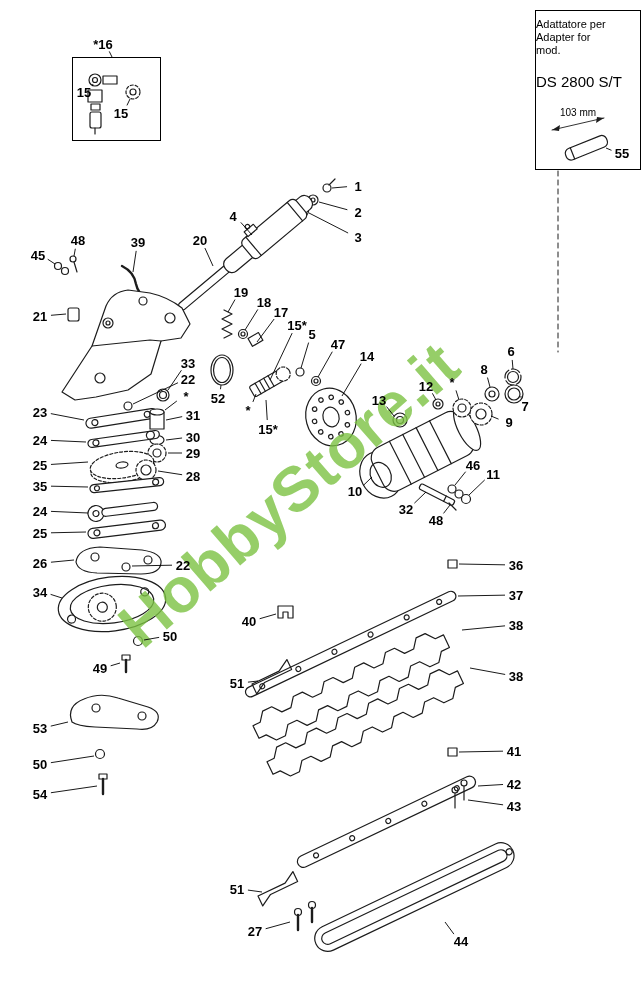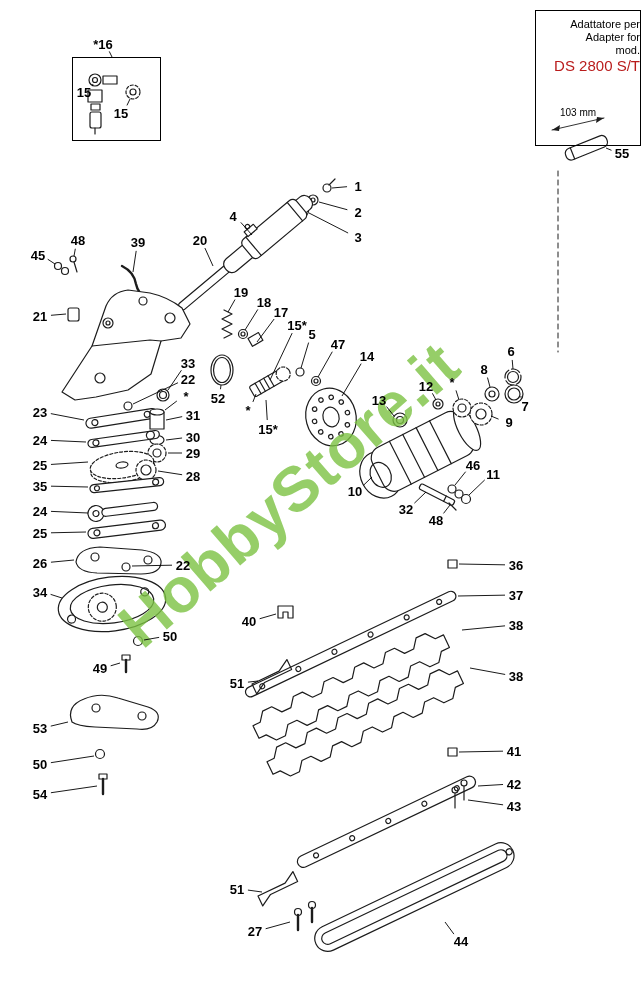--- a/index.html
+++ b/index.html
@@ -16,24 +16,24 @@
   #art .snap{stroke-dasharray:9 3}
   #art .dash{stroke-dasharray:5 4;stroke-width:1}
   #art .thick{stroke-width:2.4}
   #art .thin{stroke-width:0.9}
   #labelsvg .leader{stroke:#000;stroke-width:0.9}
   #labelsvg .plabel{font:bold 13px "Liberation Sans",sans-serif;fill:#000;text-anchor:middle}
   .watermark{position:absolute;left:128px;top:598px;font-weight:bold;font-size:63px;letter-spacing:1px;
     color:#7cc243;opacity:.8;transform:rotate(-41deg);transform-origin:0 50%;
     white-space:nowrap;z-index:2;pointer-events:none;font-family:"Liberation Sans",sans-serif}
   .inset-box{position:absolute;left:72px;top:57px;width:89px;height:84px;border:1.3px solid #000;z-index:4;background:transparent}
-  .adapter-box{position:absolute;left:535px;top:10px;width:106px;height:136px;border:1.5px solid #000;z-index:4;background:transparent;text-align:right}
+  .adapter-box{position:absolute;left:535px;top:10px;width:106px;height:160px;border:1.5px solid #000;z-index:4;background:transparent;text-align:left}
   .ab-small{font-size:11px;line-height:13px;color:#000}
   .ab-small:first-child{margin-top:7px}
-  .ab-model{font-size:15px;margin-top:0;color:#b91c1c}
+  .ab-model{font-size:15px;margin-top:16px;color:#000000}
   .ab-dim{position:absolute;left:24px;top:96px;font-size:10px;color:#000}
 </style>
 </head>
 <body>
 
 <div id="page">
 
   <svg id="art" width="642" height="1000" viewBox="0 0 642 1000">
     <defs>
       <path id="blade" d="M0,-7 h8 l7,-9 h10 l7,9 h10 l7,-9 h10 l7,9 h10 l7,-9 h10 l7,9 h10 l7,-9 h10 l7,9 h10 l7,-9 h10 l7,9 h10 l7,-9 h10 l7,9 h9 v14 h-9 l-7,9 h-10 l-7,-9 h-10 l-7,9 h-10 l-7,-9 h-10 l-7,9 h-10 l-7,-9 h-10 l-7,9 h-10 l-7,-9 h-10 l-7,9 h-10 l-7,-9 h-10 l-7,9 h-10 l-7,-9 h-8 z"></path>

